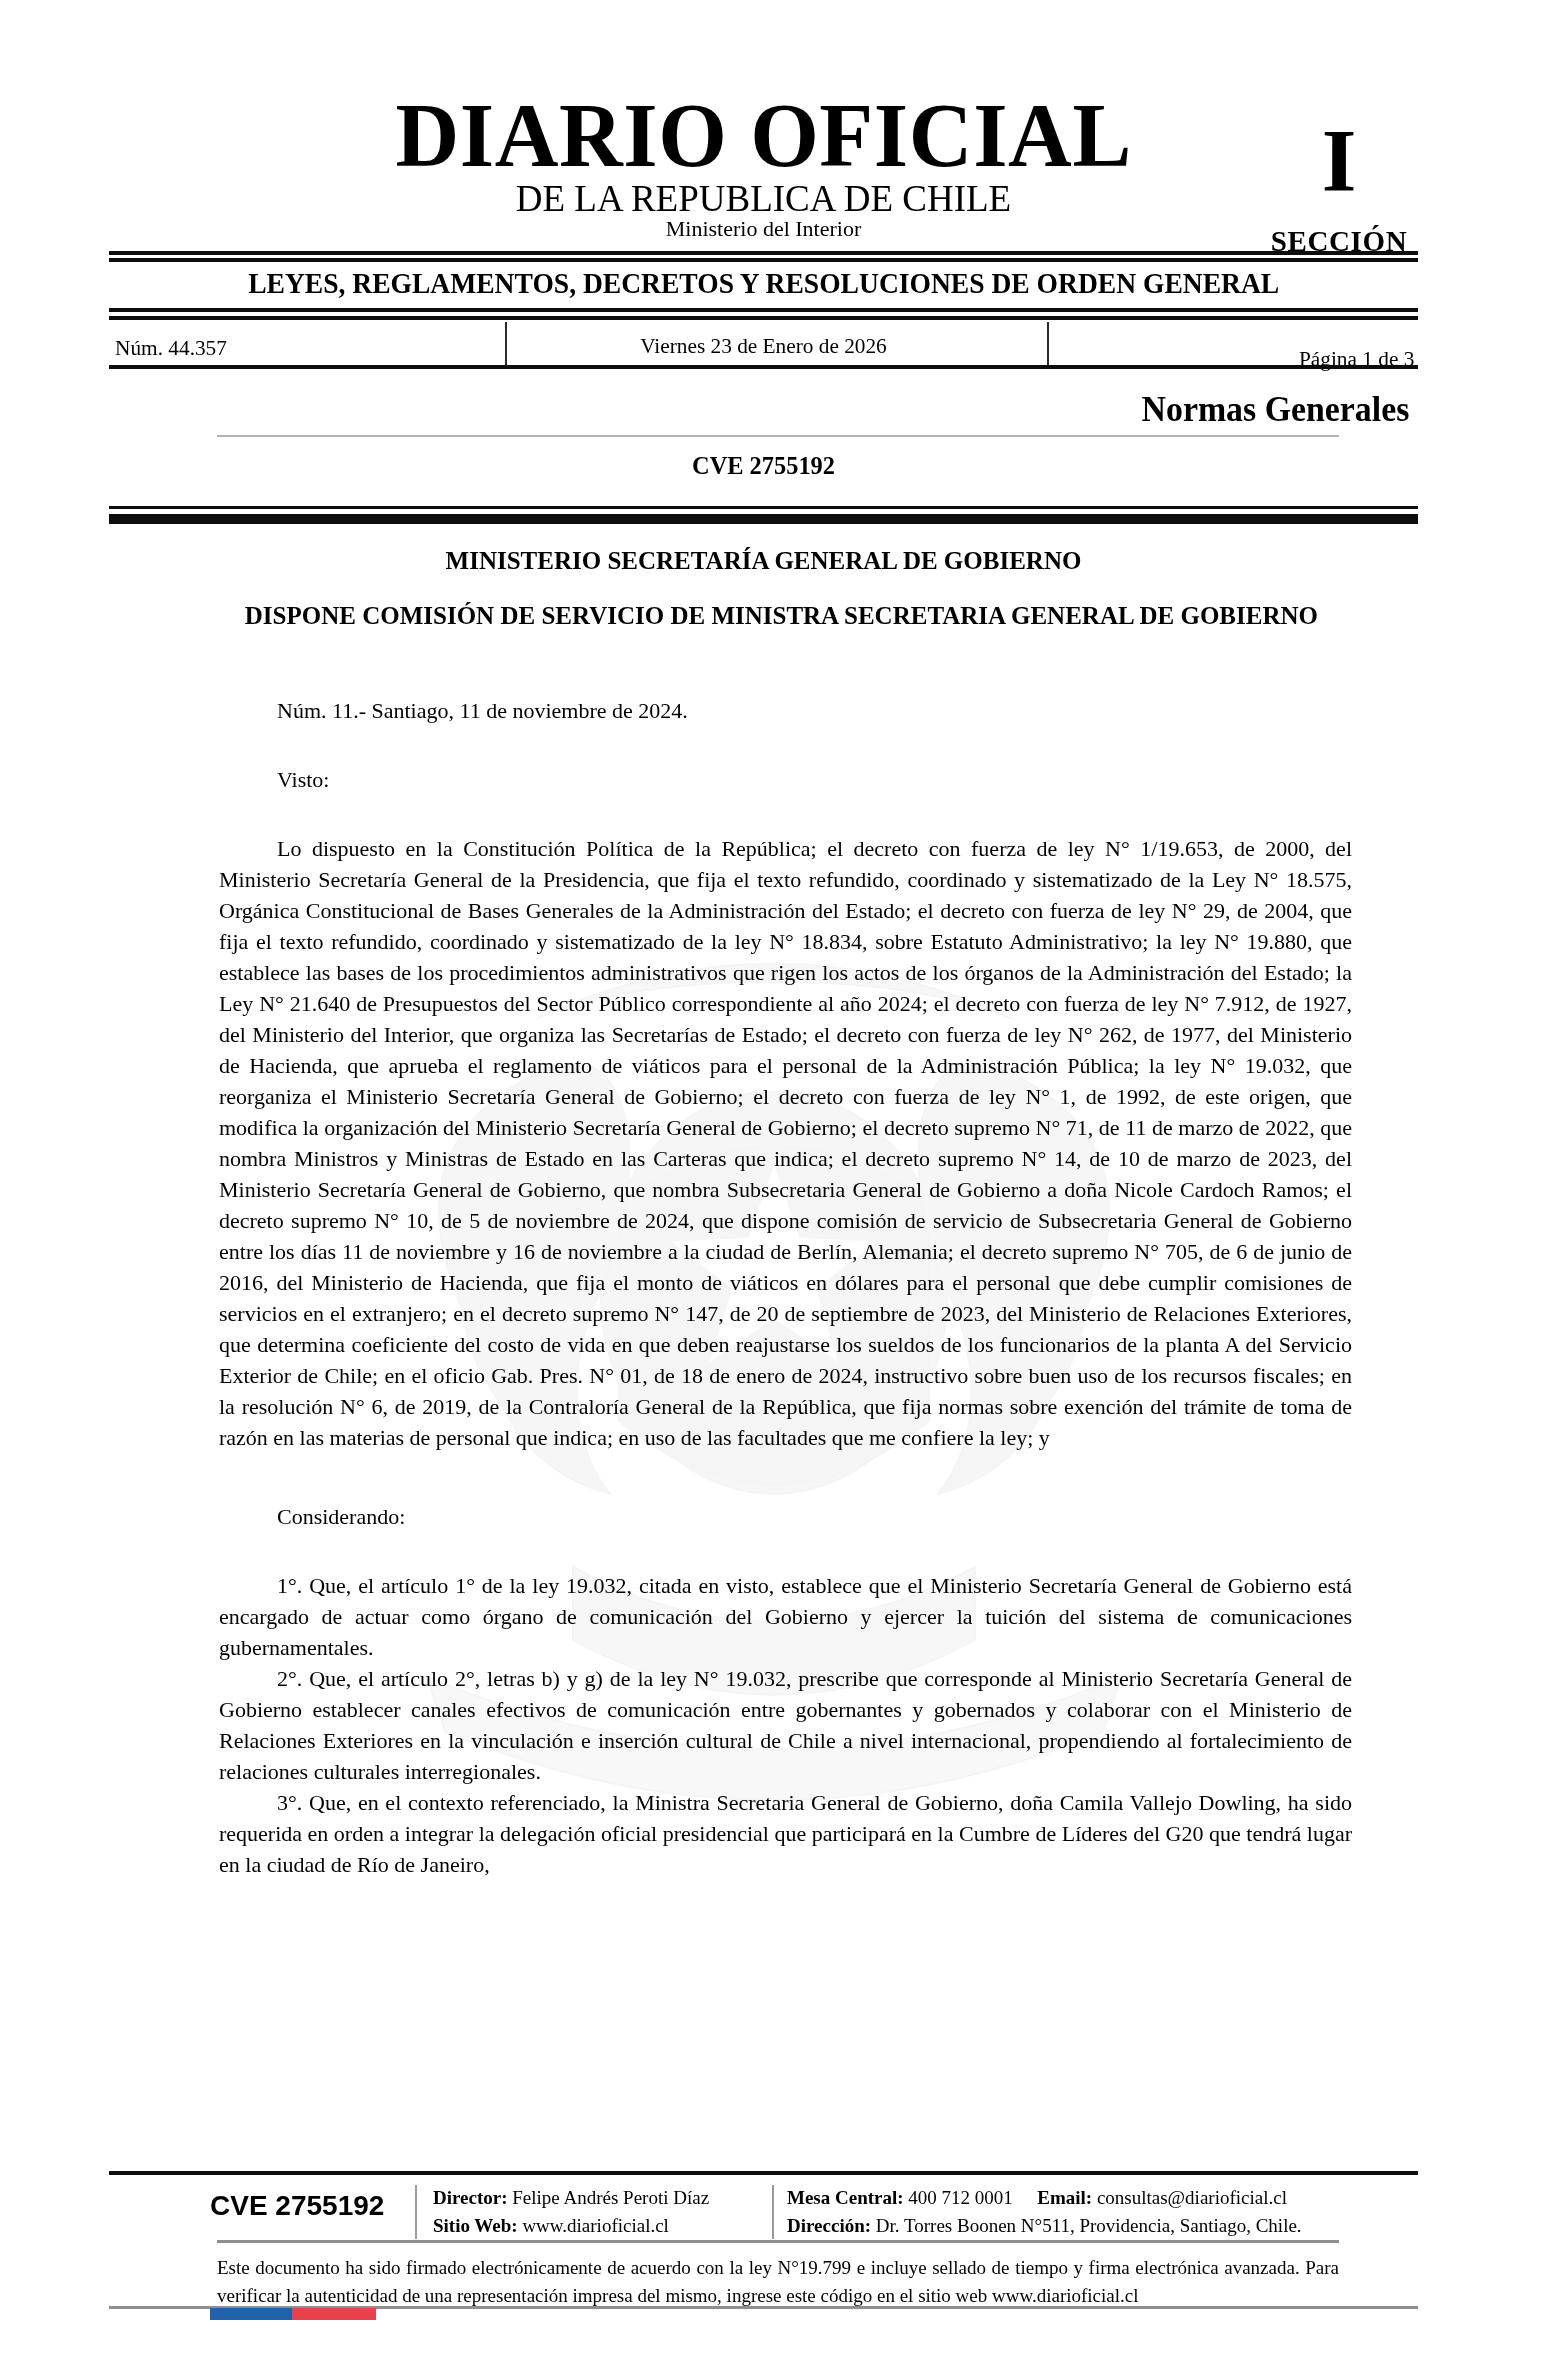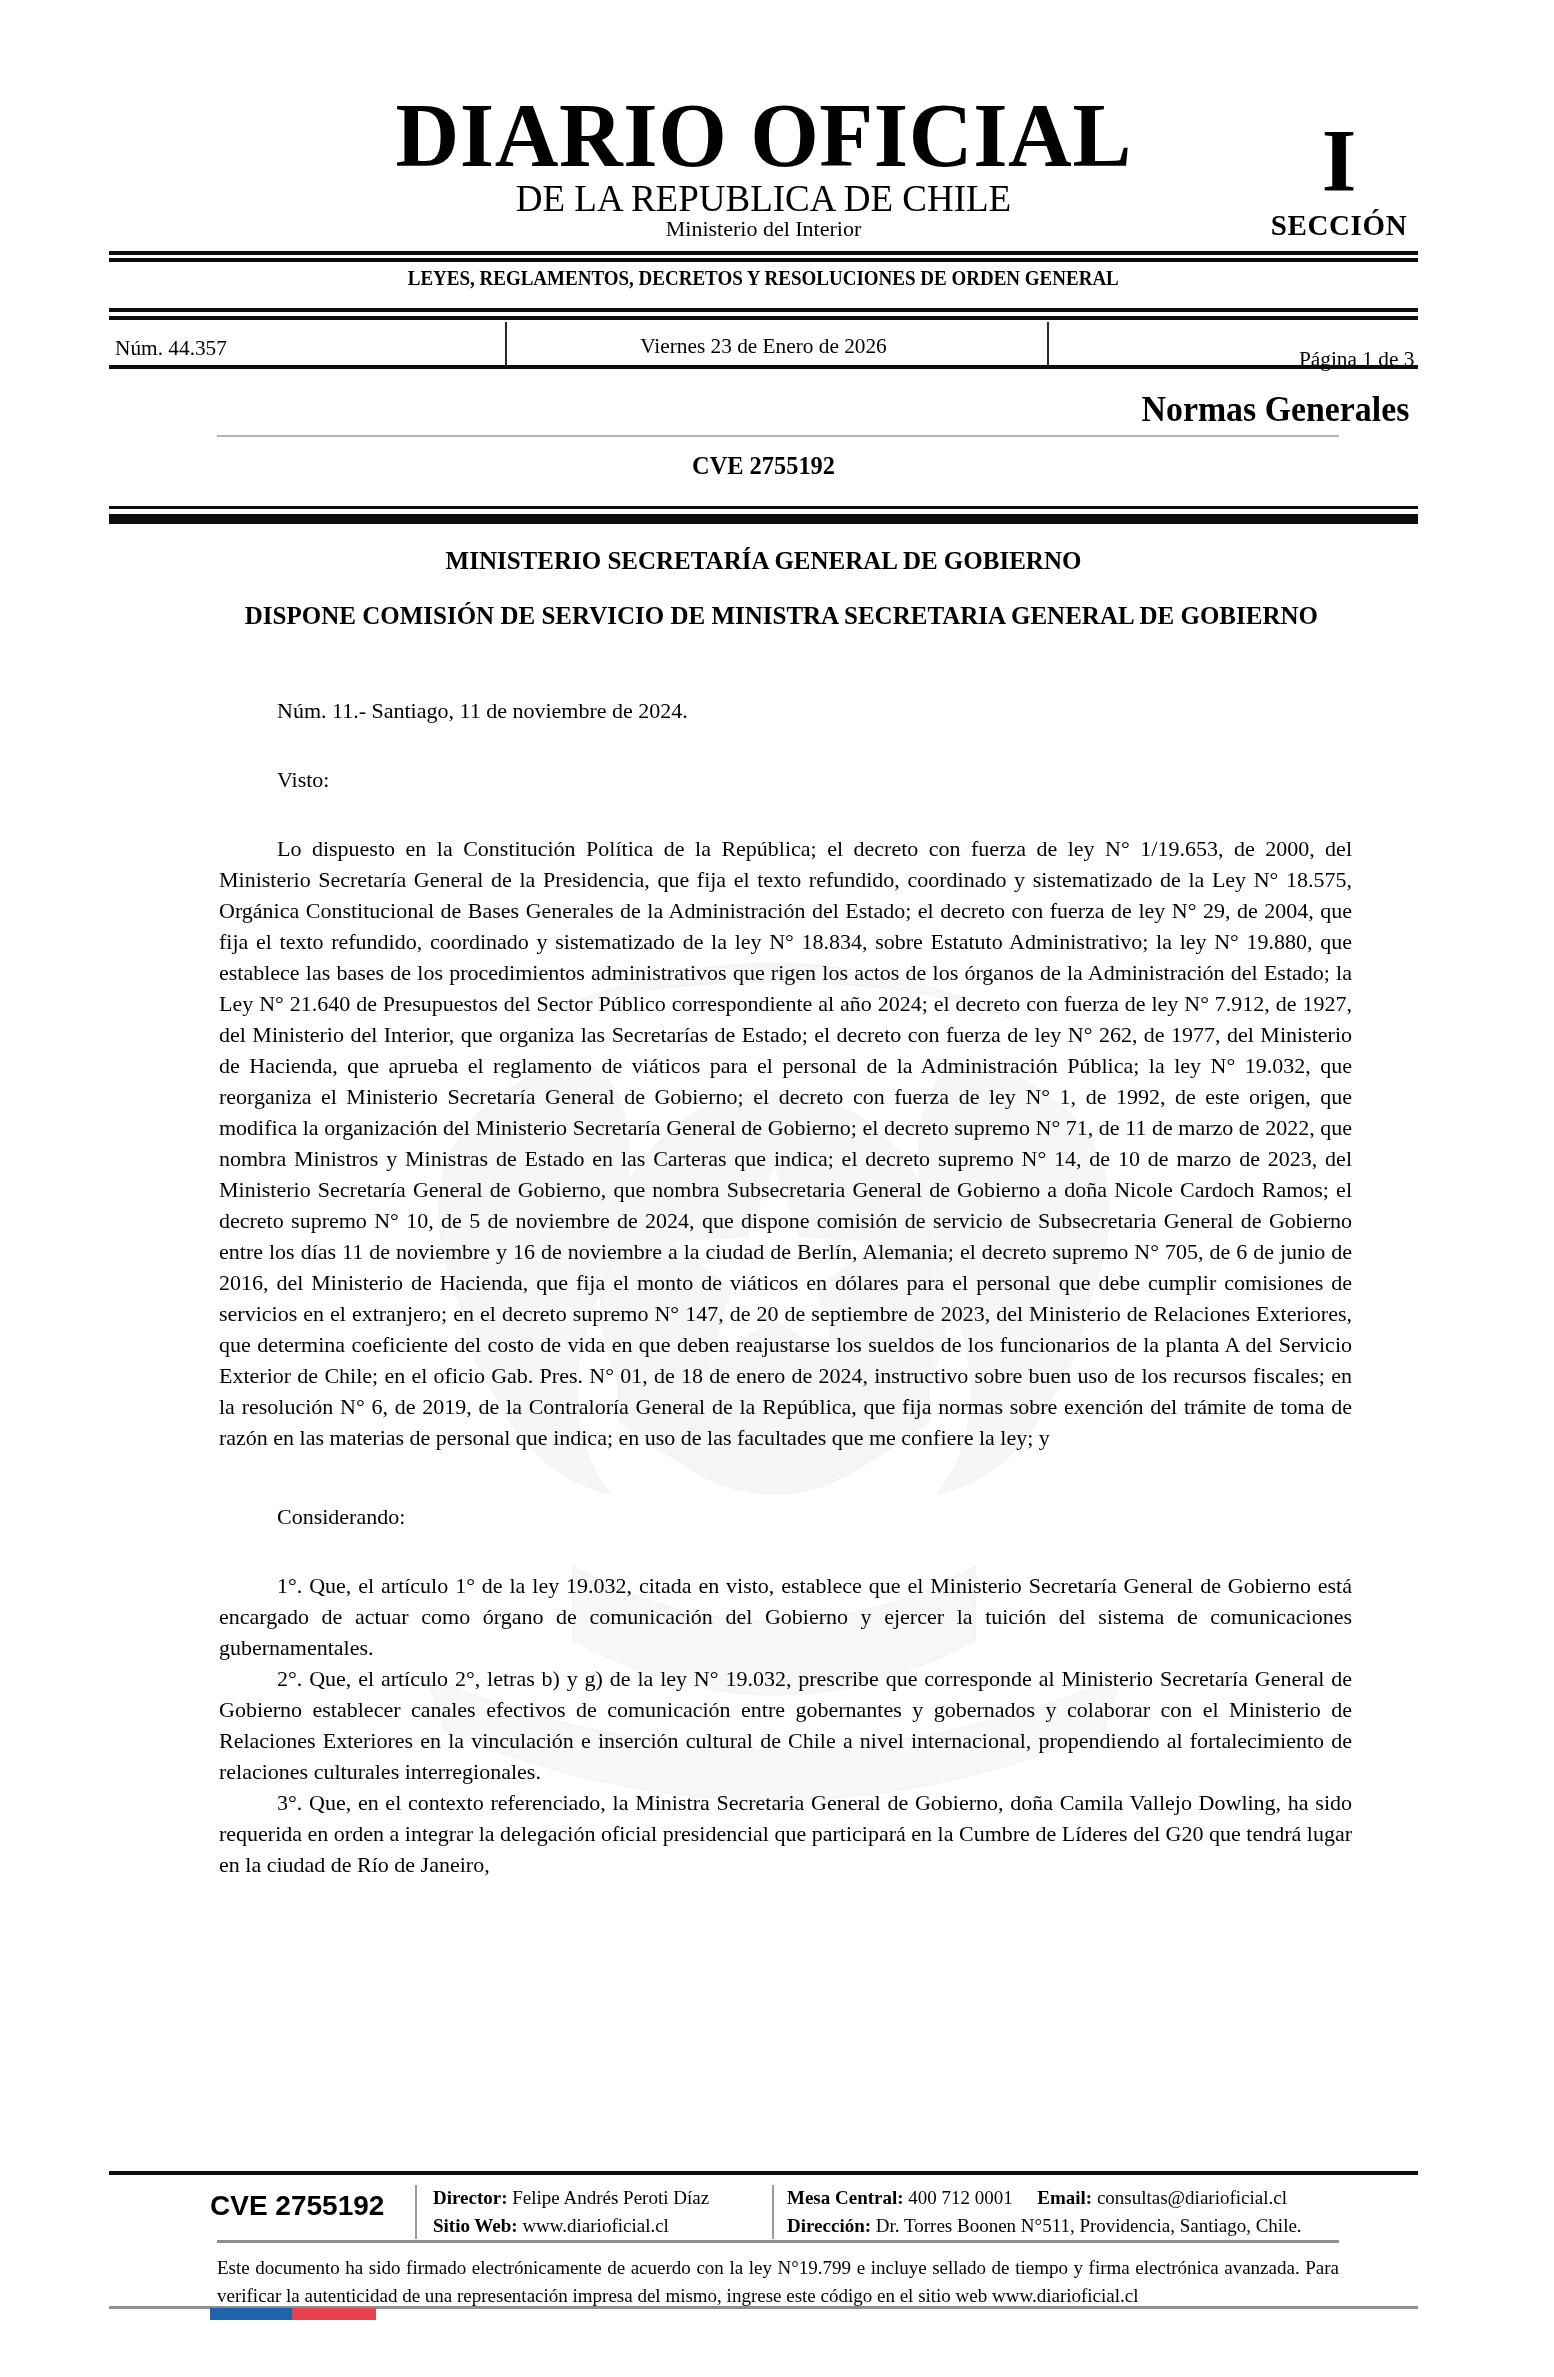--- a/index.html
+++ b/index.html
@@ -23,31 +23,31 @@
     font-size:37px; line-height:1; white-space:nowrap;
   }
   .mast-ministry {
     position:absolute; top:218px; left:0; width:100%; text-align:center;
     font-size:22px; line-height:1;
   }
   .mast-section {
     position:absolute; top:116px; right:0; width:158px; text-align:center;
   }
   .mast-section .roman { font-size:89px; line-height:1; font-weight:bold; font-family:"Liberation Serif", serif; }
-  .mast-section .label { font-size:29px; font-weight:bold; letter-spacing:0.6px; margin-top:4px; white-space:nowrap; }
+  .mast-section .label { font-size:29px; font-weight:bold; letter-spacing:0.6px; margin-top:20px; white-space:nowrap; }
 
   
   .rule { position:absolute; left:0; right:0; background:#0d0d0d; }
   .rule.gray { background:#8f8f8f; }
   .rule.light { background:#b4b4b4; }
 
   
   .banner {
     position:absolute; top:267px; left:0; width:100%; text-align:center;
-    font-size:20px; font-weight:bold; white-space:nowrap;
+    font-size:29px; font-weight:bold; white-space:nowrap;
   }
   .banner > span { display:inline-block; transform:scaleX(0.95); transform-origin:center; letter-spacing:0px; }
 
   
   .meta-row { position:absolute; top:332px; left:0; width:100%; height:34px; font-size:21.3px; }
   .meta-issue { position:absolute; left:6.1px; top:4px; }
   .meta-date { position:absolute; left:0; width:100%; text-align:center; top:2.4px; }
   .meta-page { position:absolute; right:3.7px; top:15px; }
   .meta-divider { position:absolute; top:-9.8px; width:1.8px; height:44px; background:#2a2a2a; }
   .meta-divider.d1 { left:396px; }

